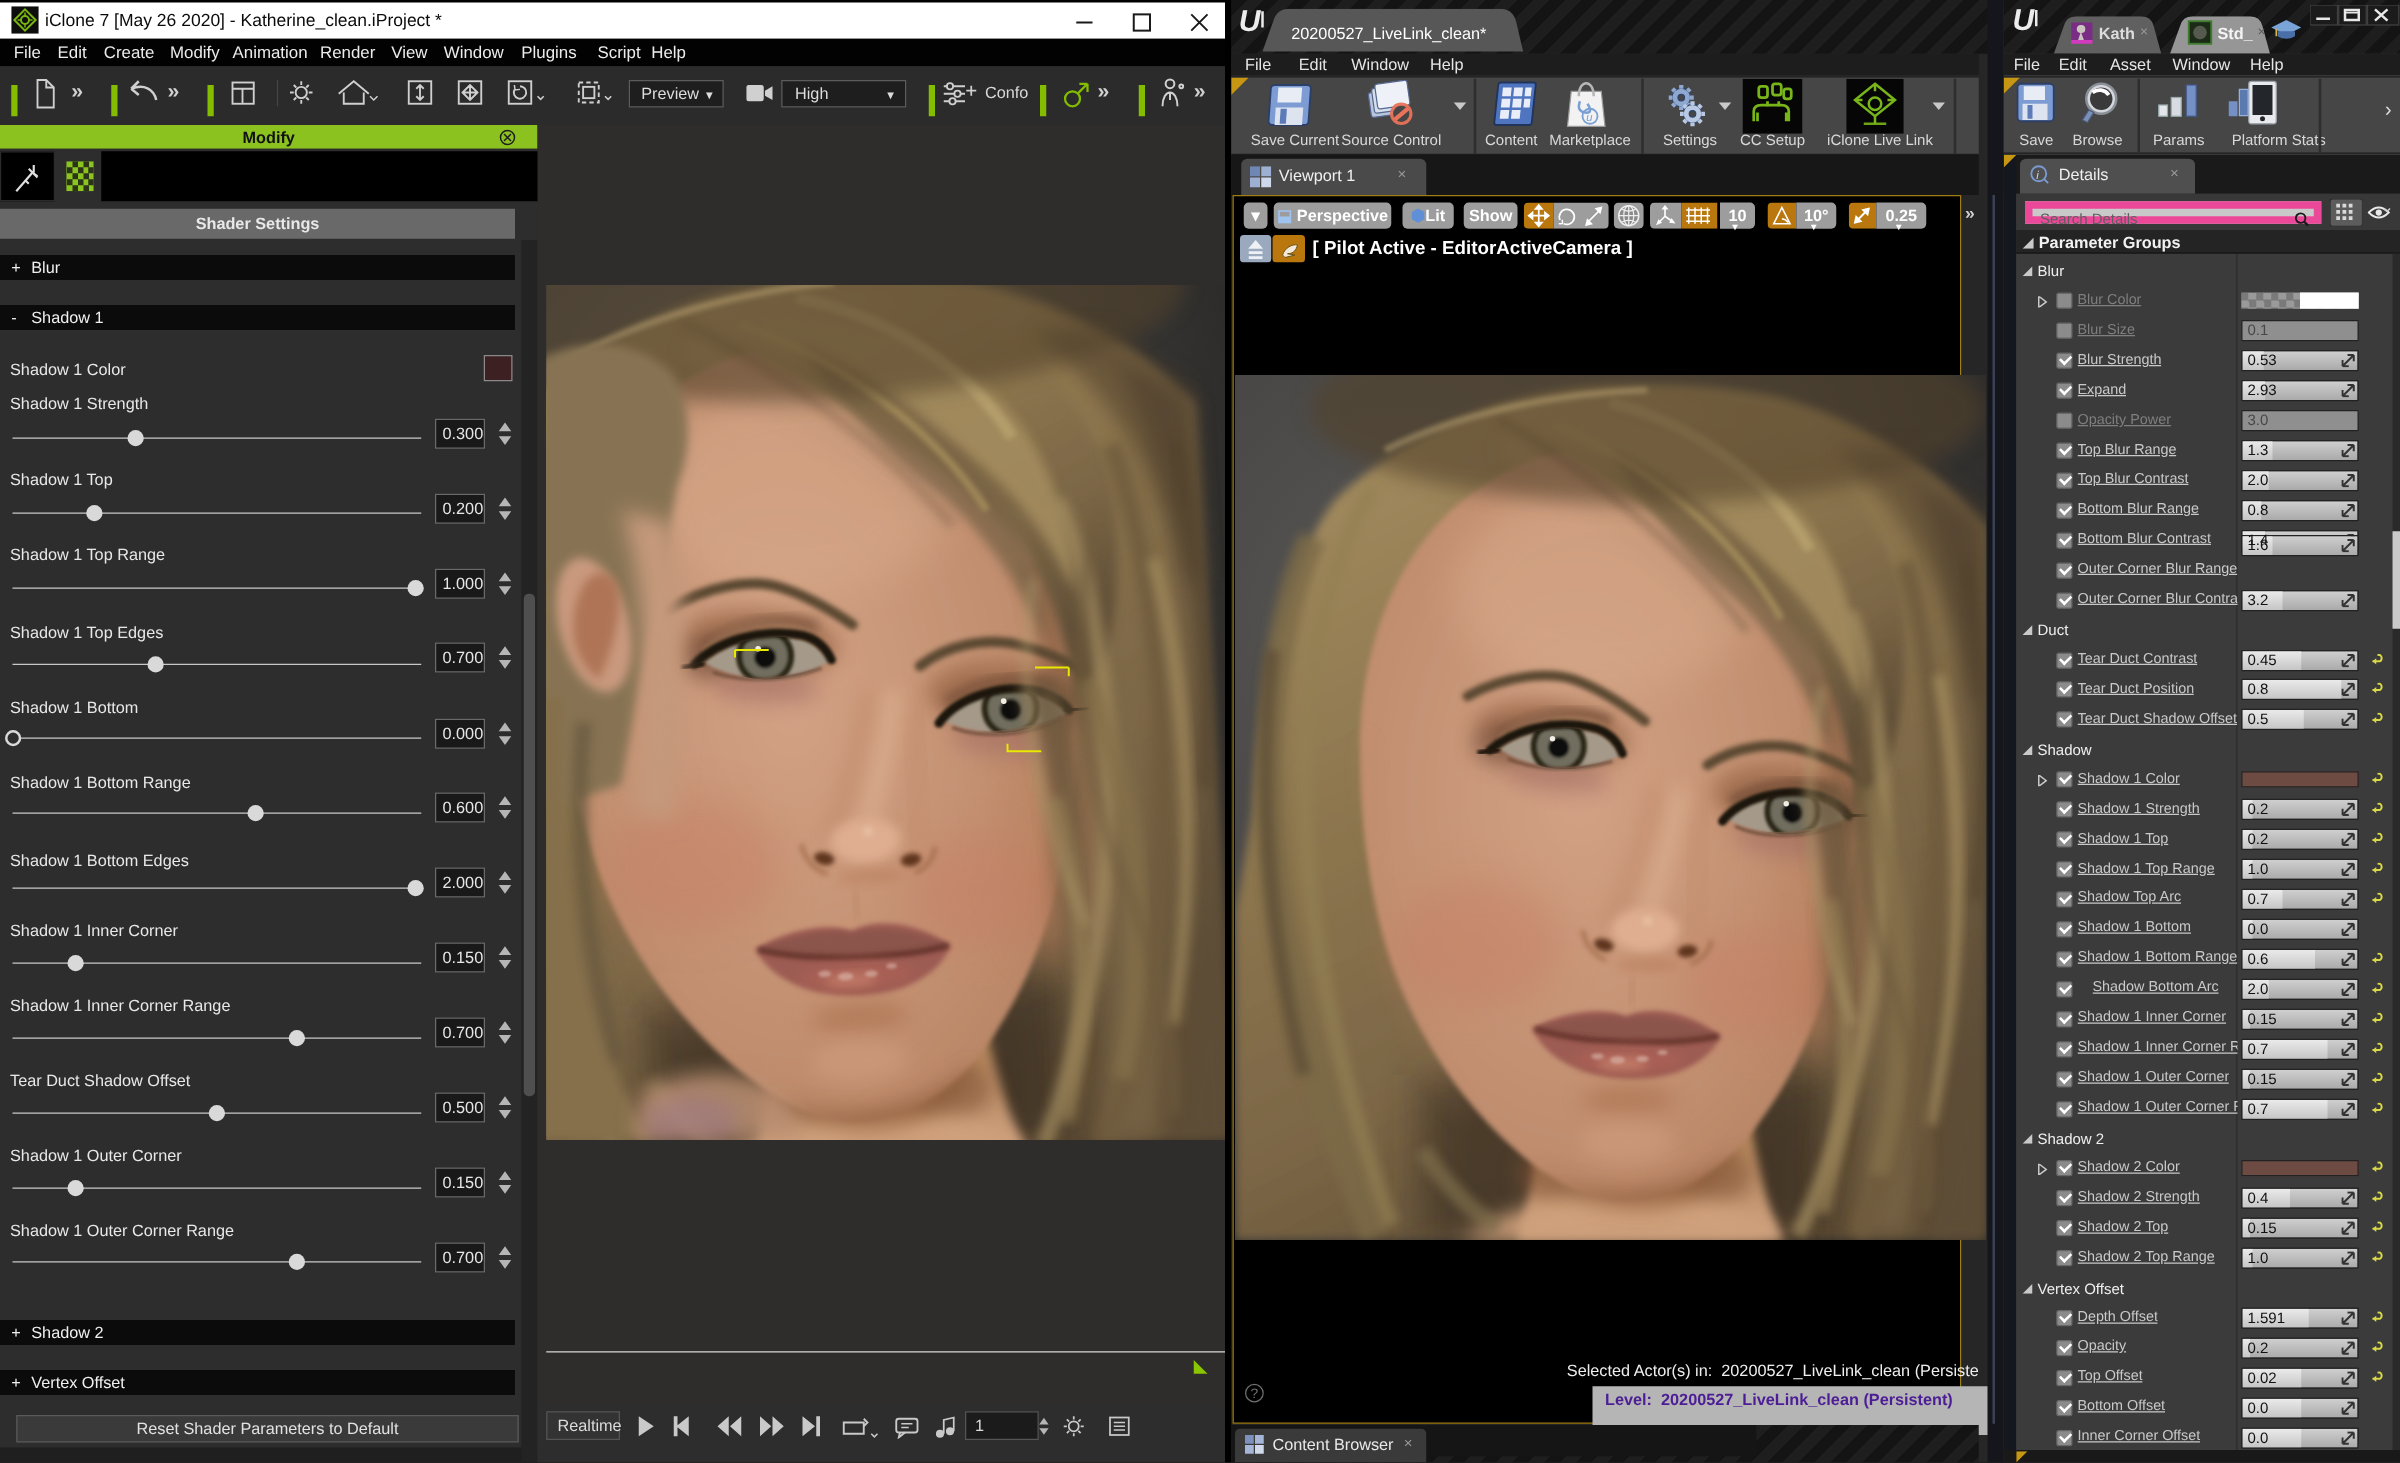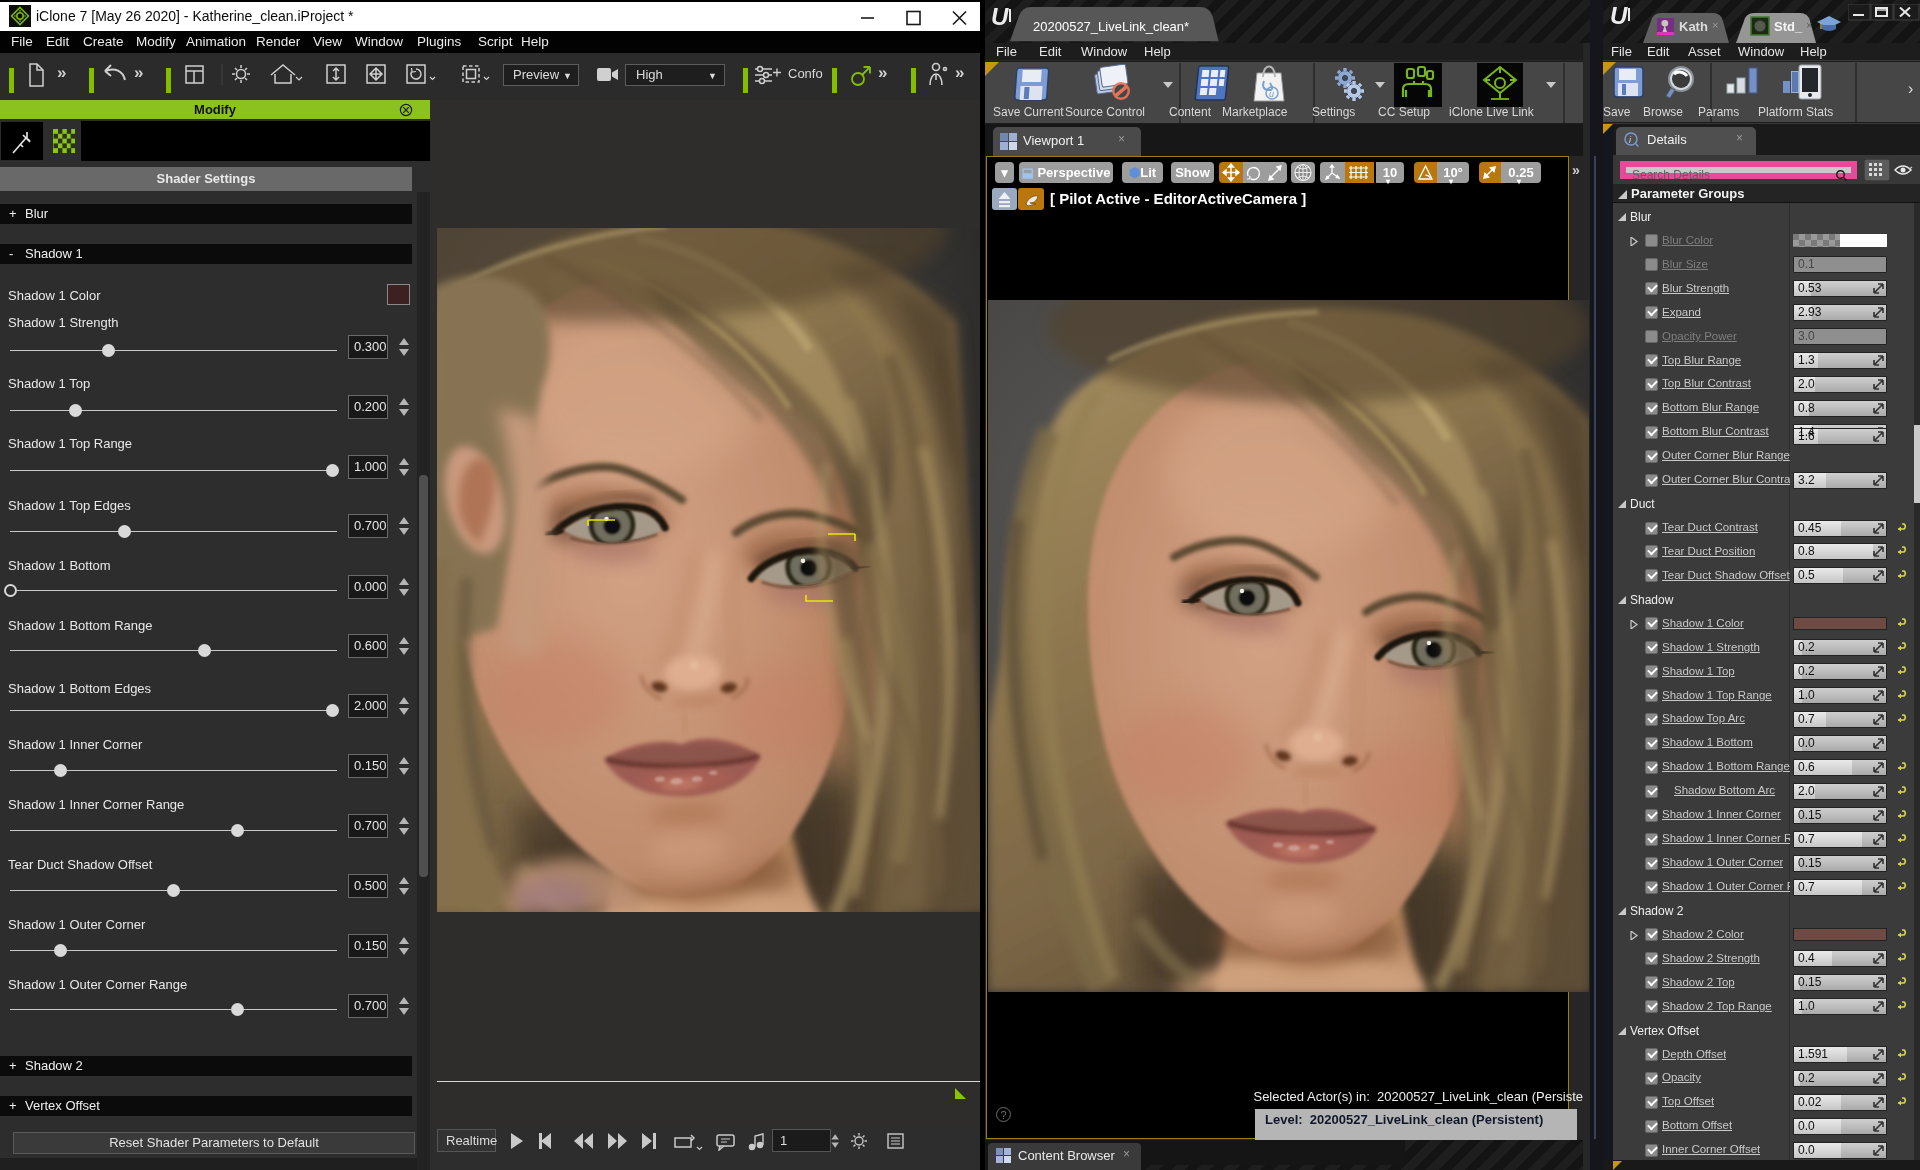--- a/index.html
+++ b/index.html
@@ -35,21 +35,21 @@
 #ic-bottom{left:0px;top:1024px;width:550px;height:46px;background:#2d2d2d;}
 .ico{position:absolute;}
 .dd{position:absolute;background:#1e1e1e;border:1px solid #5c5c5c;color:#dcdcdc;font-size:13px;}
 .chev{position:absolute;color:#d0d0d0;font-size:17px;font-weight:bold;}
 
 .stripes{background:repeating-linear-gradient(135deg,#141414 0 9px,#1e1e1e 9px 18px);}
 .uebtn{position:absolute;height:21px;background:#9d9d9d;border-radius:4px;color:#fff;font-size:13px;font-weight:bold;text-align:center;}
 #ue1{left:980px;top:0;width:623px;height:1170px;background:#262626;}
 #ue2{left:1603px;top:0;width:317px;height:1170px;background:#383838;}
 .uemenu{position:absolute;color:#e6e6e6;font-size:13px;}
-.uelabel{position:absolute;color:#d8d8d8;font-size:12px;}
+.uelabel{position:absolute;color:#d8d8d8;font-size:12px;text-align:center;}
 .row-label{position:absolute;color:#c9c9c9;font-size:11.5px;white-space:nowrap;text-decoration:underline;}
 .grp-label{position:absolute;color:#efefef;font-size:12px;white-space:nowrap;}
 .vbox{position:absolute;left:190px;width:94px;height:17px;background:linear-gradient(#cfcfcf,#aaaaaa);overflow:hidden;border:1px solid #222;border-radius:1px;color:#101010;font-size:12px;padding-left:4px;line-height:15px;}
 .vbox.dis{background:#8f8f8f;color:#474747;}
 .vbox .di{position:absolute;right:2px;top:2px;width:11px;height:11px;}
 .cb{position:absolute;width:13px;height:13px;background:#8b8b8b;border:1px solid #666;border-radius:2px;}
 .cb.on:before{content:"";position:absolute;left:2px;top:1px;width:7px;height:4px;border-left:2.5px solid #fff;border-bottom:2.5px solid #fff;transform:rotate(-45deg);}
 .rst{position:absolute;width:12px;height:12px;}
 </style></head><body>
 <div id="root">
@@ -690,21 +690,21 @@
   <path d="M585,150 C600,230 602,330 592,420" stroke="#4f4029" stroke-width="10" fill="none" opacity="0.5" filter="url(#b4)"></path>
 
   <path d="M120,60 C180,30 260,14 330,12" stroke="#b29c6e" stroke-width="5" fill="none" opacity="0.6" filter="url(#b2)"></path>
 </g>
 </defs>
 <rect width="601" height="692" fill="url(#bgue)"></rect>
 <use href="#canonface"></use>
 </svg>
       </div>
 <div class="abs" style="left:0px;top:1089px;width:603px;height:17px;color:#eee;font-size:13px;text-align:right;overflow:hidden;white-space:nowrap"><span style="margin-right:0px">Selected Actor(s) in:&nbsp; 20200527_LiveLink_clean (Persiste</span></div>
-<div class="abs" style="left:275px;top:1109px;width:322px;height:39px;background:#b5b5b5;color:#0f172a;font-size:13px;overflow:hidden;line-height:21px"><b style="margin-left:10px">Level:</b>&nbsp; <b>20200527_LiveLink_clean (Persistent)</b></div>
+<div class="abs" style="left:294px;top:1109px;width:322px;height:39px;background:#b5b5b5;color:#4c1d95;font-size:13px;overflow:hidden;line-height:21px"><b style="margin-left:10px">Level:</b>&nbsp; <b>20200527_LiveLink_clean (Persistent)</b></div>
 <div class="abs" style="left:16px;top:1107px;width:15px;height:15px;border:1.5px solid #6e6e6e;border-radius:50%;color:#6e6e6e;font-size:11px;text-align:center;line-height:15px">?</div>
 <div class="abs stripes" style="left:5px;top:1140px;width:598px;height:30px"></div>
 <div class="abs" style="left:5px;top:1140px;width:420px;height:25px;background:#151515"></div>
 <div class="abs" style="left:8px;top:1143px;width:153px;height:27px;background:#3a3a3a;border-radius:4px 4px 0 0"></div>
 <svg class="ico" style="left:16px;top:1148px" width="16" height="16" viewBox="0 0 16 16">
         <rect x="0" y="0" width="7" height="7" fill="#7b90ba"></rect>
         <rect x="8" y="0" width="7" height="7" fill="#a5b5d6"></rect>
         <rect x="0" y="8" width="7" height="7" fill="#a5b5d6"></rect>
         <rect x="8" y="8" width="7" height="7" fill="#d0daeb"></rect>
       </svg>

